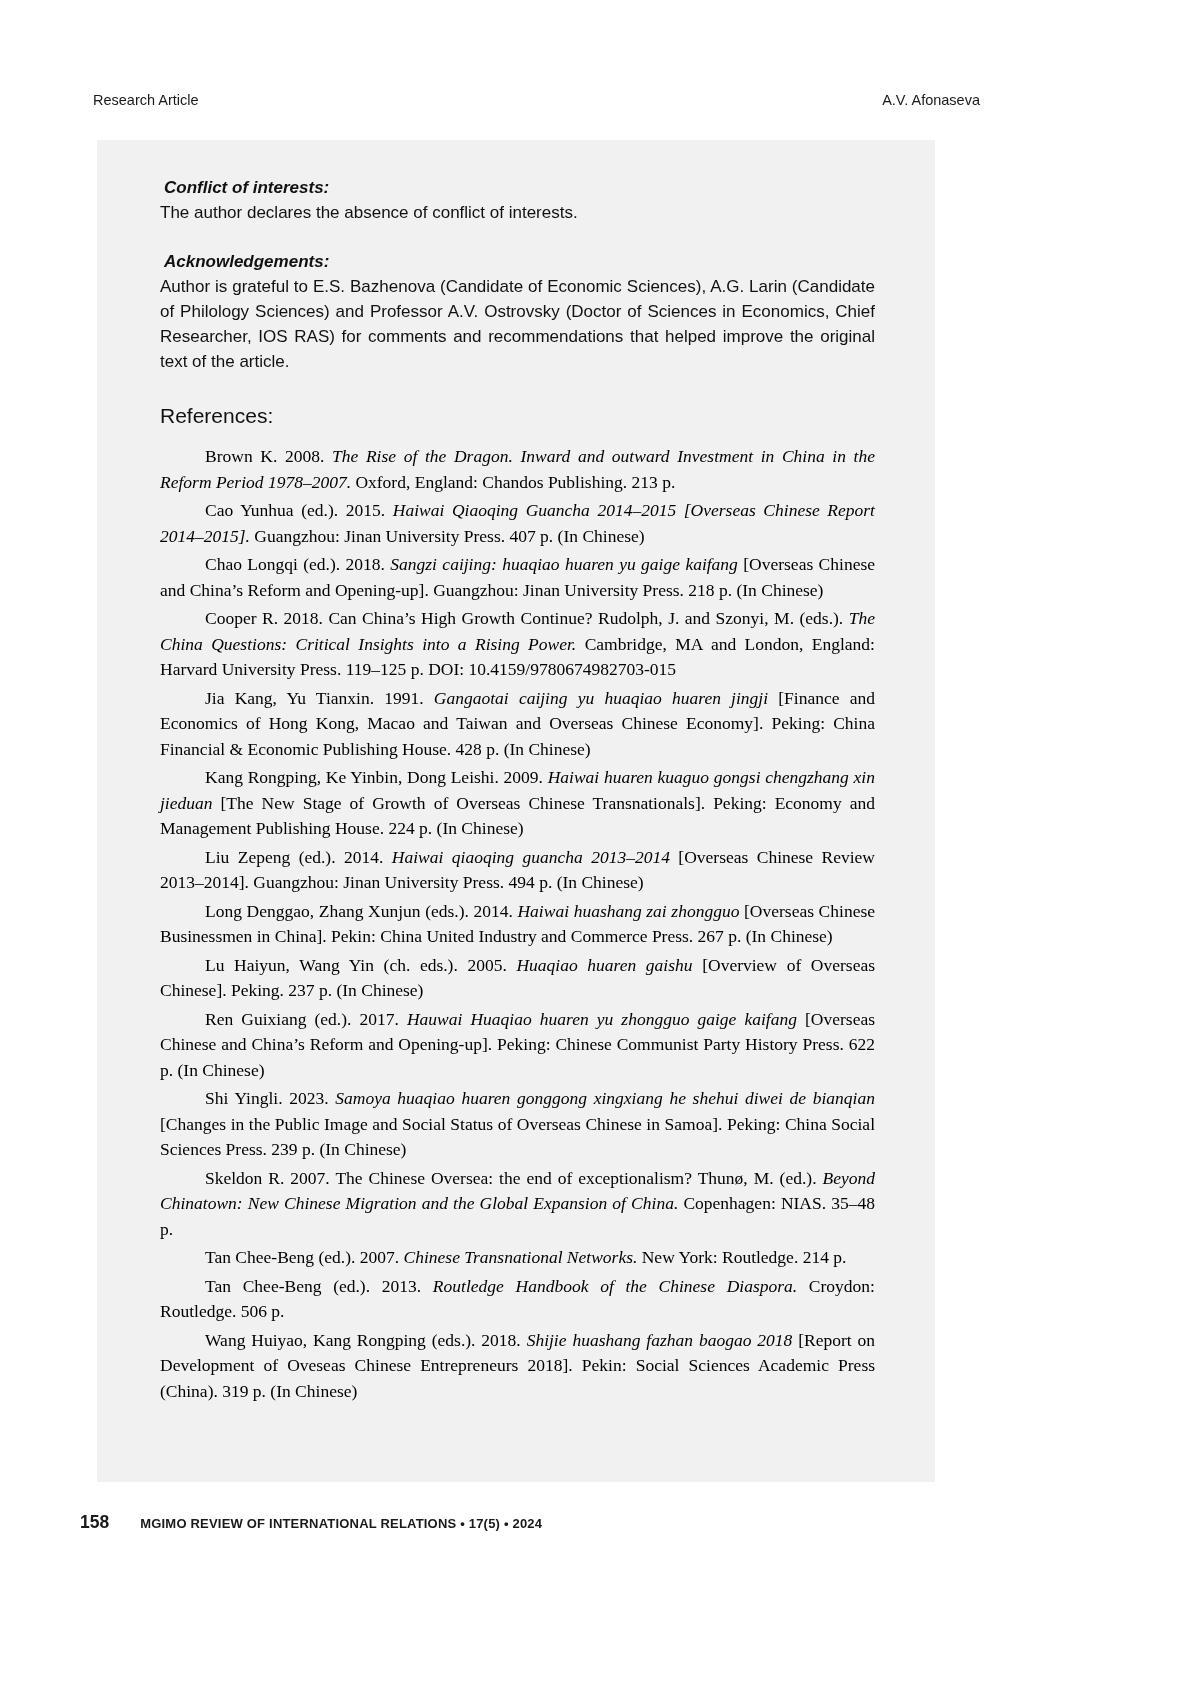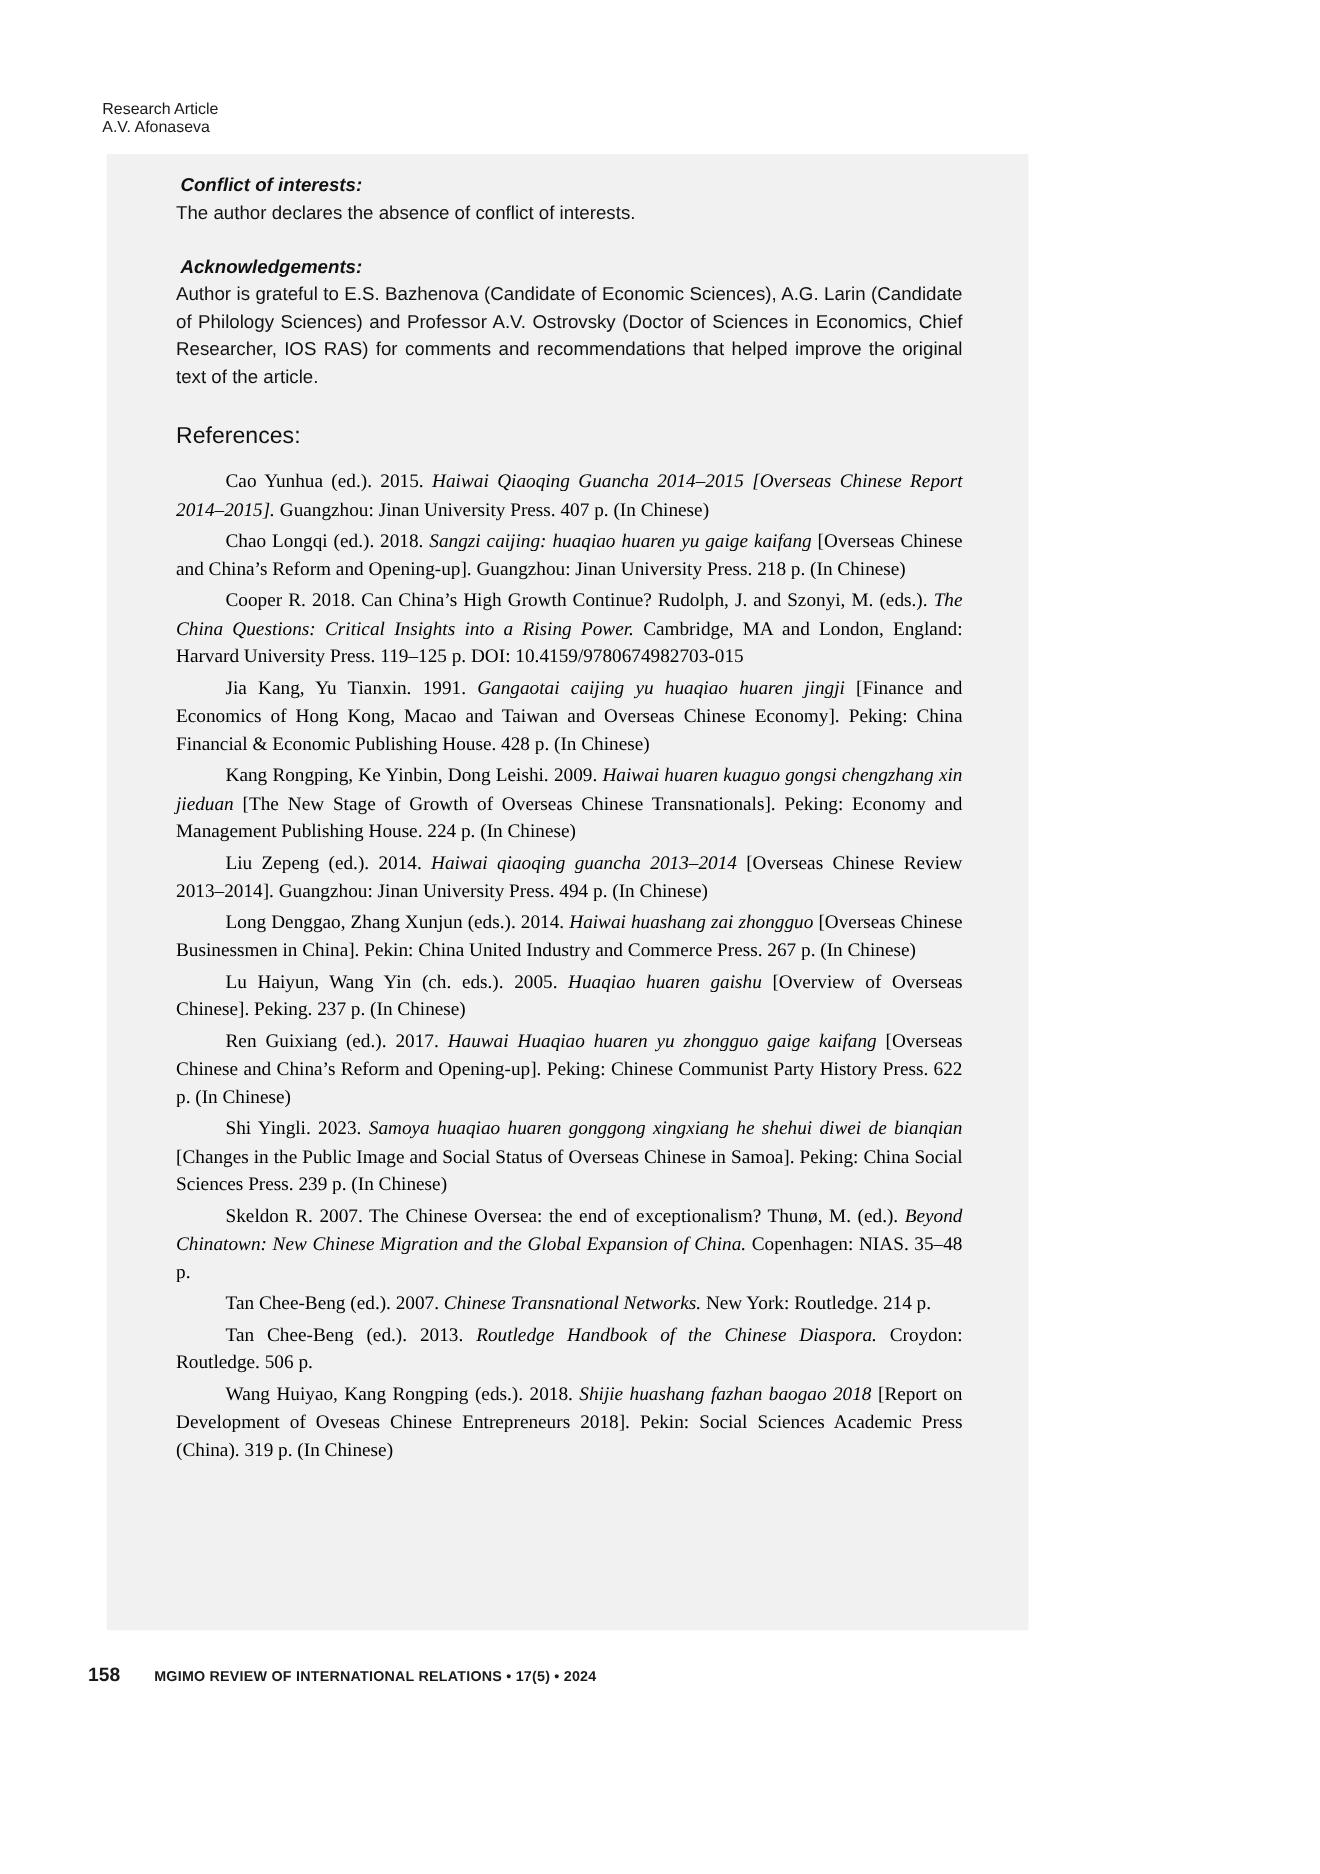--- a/index.html
+++ b/index.html
@@ -8,27 +8,27 @@
     width: 1200px; height: 1704px;
     background: #ffffff;
     color: #111111;
     font-family: "Liberation Sans", sans-serif;
   }
   .page { position: relative; width: 1200px; height: 1704px; overflow: hidden; background: #ffffff; }
 
   .header-row {
     position: absolute; top: 92px; left: 93px; width: 887px;
     display: flex; justify-content: space-between; align-items: baseline;
-    font-size: 14.5px; color: #1a1a1a; flex-direction: column;
+    font-size: 14.5px; color: #1a1a1a;
   }
 
   .panel {
     position: absolute; left: 97px; top: 140px;
     width: 838px; height: 1342px;
-    padding: 16px 60px 0 63px;
+    padding: 35px 60px 0 63px;
     background: #f1f1f1;
   }
 
   .sec-heading {
     font-weight: bold; font-style: italic;
     font-size: 17px; line-height: 25px;
     margin: 0; padding-left: 4px;
   }
   .sec-gap { margin-top: 24px; }
   .sans-par {
@@ -71,20 +71,21 @@
 
     <p class="sec-heading">Conflict of interests:</p>
     <p class="sans-par">The author declares the absence of conflict of interests.</p>
 
     <p class="sec-heading sec-gap">Acknowledgements:</p>
     <p class="sans-par">Author is grateful to E.S. Bazhenova (Candidate of Economic Sciences), A.G. Larin (Candidate of Philology Sciences) and Professor A.V. Ostrovsky (Doctor of Sciences in Economics, Chief Researcher, IOS RAS) for comments and recommendations that helped improve the original text of the article.</p>
 
     <h2 class="refs-heading">References:</h2>
 
     <div class="refs-list" id="refs">
+        <p class="ref"><span>Brown K. 2008. </span><i>The Rise of the Dragon. Inward and outward Investment in China in the Reform Period 1978–2007.</i><span> Oxford, England: Chandos Publishing. 213 p.</span></p>
         <p class="ref"><span>Cao Yunhua (ed.). 2015. </span><i>Haiwai Qiaoqing Guancha 2014–2015 [Overseas Chinese Report 2014–2015].</i><span> Guangzhou: Jinan University Press. 407 p. (In Chinese)</span></p>
         <p class="ref"><span>Chao Longqi (ed.). 2018. </span><i>Sangzi caijing: huaqiao huaren yu gaige kaifang</i><span> [Overseas Chinese and China’s Reform and Opening-up]. Guangzhou: Jinan University Press. 218 p. (In Chinese)</span></p>
         <p class="ref"><span>Cooper R. 2018. Can China’s High Growth Continue? Rudolph, J. and Szonyi, M. (eds.). </span><i>The China Questions: Critical Insights into a Rising Power.</i><span> Cambridge, MA and London, England: Harvard University Press. 119–125 p. DOI: 10.4159/9780674982703-015</span></p>
         <p class="ref"><span>Jia Kang, Yu Tianxin. 1991. </span><i>Gangaotai caijing yu huaqiao huaren jingji</i><span> [Finance and Economics of Hong Kong, Macao and Taiwan and Overseas Chinese Economy]. Peking: China Financial &amp; Economic Publishing House. 428 p. (In Chinese)</span></p>
         <p class="ref"><span>Kang Rongping, Ke Yinbin, Dong Leishi. 2009. </span><i>Haiwai huaren kuaguo gongsi chengzhang xin jieduan</i><span> [The New Stage of Growth of Overseas Chinese Transnationals]. Peking: Economy and Management Publishing House. 224 p. (In Chinese)</span></p>
         <p class="ref"><span>Liu Zepeng (ed.). 2014. </span><i>Haiwai qiaoqing guancha 2013–2014</i><span> [Overseas Chinese Review 2013–2014]. Guangzhou: Jinan University Press. 494 p. (In Chinese)</span></p>
         <p class="ref"><span>Long Denggao, Zhang Xunjun (eds.). 2014. </span><i>Haiwai huashang zai zhongguo</i><span> [Overseas Chinese Businessmen in China]. Pekin: China United Industry and Commerce Press. 267 p. (In Chinese)</span></p>
         <p class="ref"><span>Lu Haiyun, Wang Yin (ch. eds.). 2005. </span><i>Huaqiao huaren gaishu</i><span> [Overview of Overseas Chinese]. Peking. 237 p. (In Chinese)</span></p>
         <p class="ref"><span>Ren Guixiang (ed.). 2017. </span><i>Hauwai Huaqiao huaren yu zhongguo gaige kaifang</i><span> [Overseas Chinese and China’s Reform and Opening-up]. Peking: Chinese Communist Party History Press. 622 p. (In Chinese)</span></p>
         <p class="ref"><span>Shi Yingli. 2023. </span><i>Samoya huaqiao huaren gonggong xingxiang he shehui diwei de bianqian</i><span> [Changes in the Public Image and Social Status of Overseas Chinese in Samoa]. Peking: China Social Sciences Press. 239 p. (In Chinese)</span></p>

